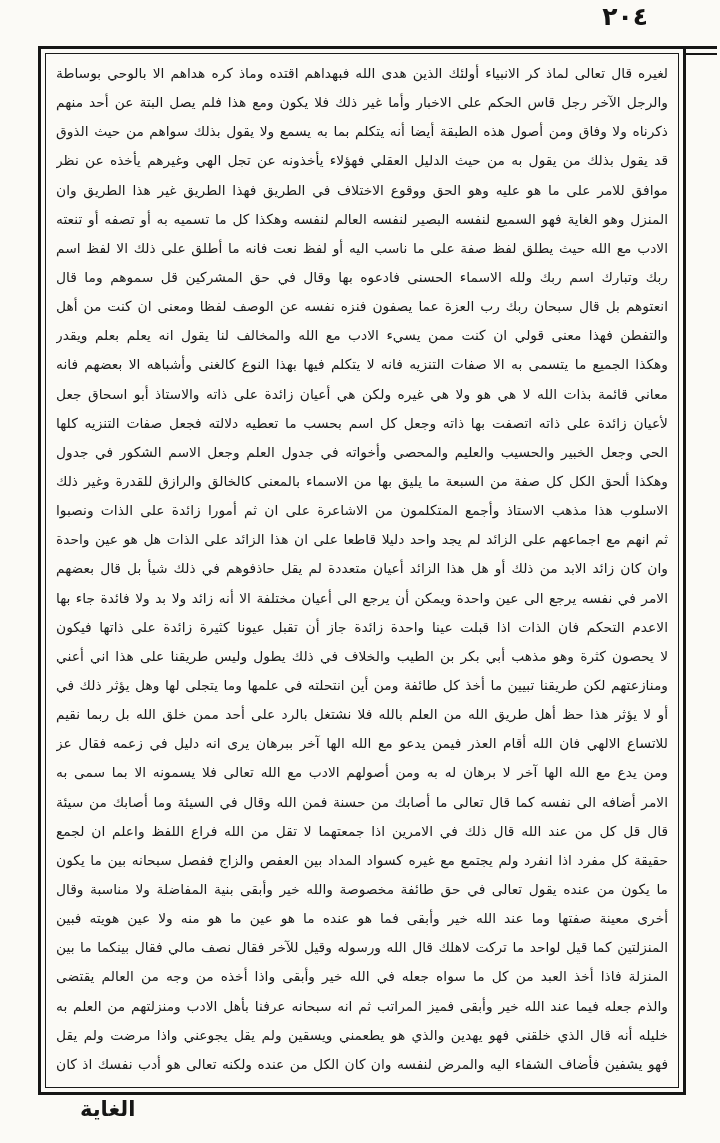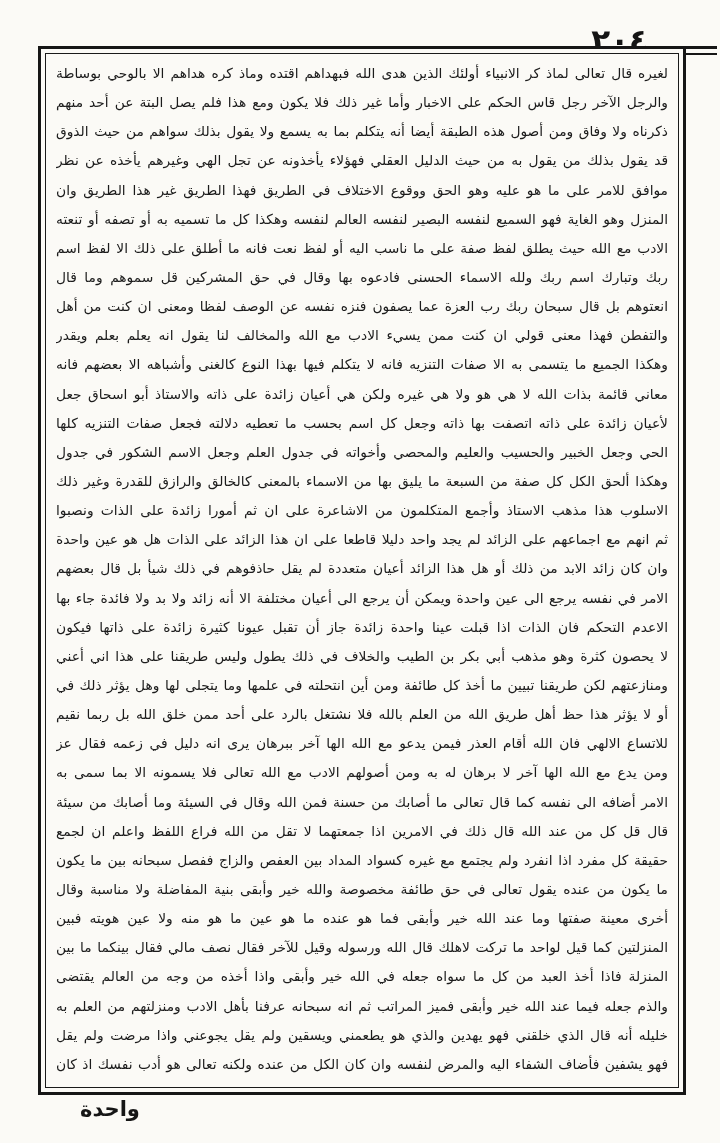--- a/index.html
+++ b/index.html
@@ -6,24 +6,23 @@
   body{
     width:720px;height:1143px;position:relative;overflow:hidden;
     background:#fbfaf6;
     font-family:"DejaVu Sans",sans-serif;
     color:#1b1b1b;
   }
   
   .scan-page{position:absolute;inset:0;background:#fbfaf6;}
   .page-number{
     position:absolute;top:2px;right:72px;
-    font-size:31px;font-weight:bold;color:#141414;
+    font-size:25px;font-weight:bold;color:#141414;
     letter-spacing:2px;
     font-family:"DejaVu Sans",sans-serif;
-    margin-top:20px;
   }
   
   .rule-ext-thick{position:absolute;top:46px;left:684px;width:33px;height:3px;background:#161616;}
   .rule-ext-thin{position:absolute;top:53px;left:684px;width:33px;height:1.5px;background:#161616;}
   
   .frame-outer{
     position:absolute;left:38px;top:46px;width:648px;height:1049px;
     border:3px solid #161616;box-sizing:border-box;background:#fbfaf6;
   }
   .frame-inner{
@@ -98,15 +97,15 @@
           <div class="line">أخرى معينة صفتها وما عند الله خير وأبقى فما هو عنده ما هو عين ما هو منه ولا عين هويته فبين الطائفتين ما بين</div>
           <div class="line">المنزلتين كما قيل لواحد ما تركت لاهلك قال الله ورسوله وقيل للآخر فقال نصف مالي فقال بينكما ما بين كلمتيكما يعني في</div>
           <div class="line">المنزلة فاذا أخذ العبد من كل ما سواه جعله في الله خير وأبقى واذا أخذه من وجه من العالم يقتضى الحجاب والبعد</div>
           <div class="line">والذم جعله فيما عند الله خير وأبقى فميز المراتب ثم انه سبحانه عرفنا بأهل الادب ومنزلتهم من العلم به فقال عن ابراهيم</div>
           <div class="line">خليله أنه قال الذي خلقني فهو يهدين والذي هو يطعمني ويسقين ولم يقل يجوعني واذا مرضت ولم يقل أمرضني</div>
           <div class="line">فهو يشفين فأضاف الشفاء اليه والمرض لنفسه وان كان الكل من عنده ولكنه تعالى هو أدب نفسك اذ كان</div>
         </div>
     </div>
   </div>
 
-  <div class="catchword">واحدة</div>
+  <div class="catchword">الغاية</div>
 
 </div>
 
 </body></html>

